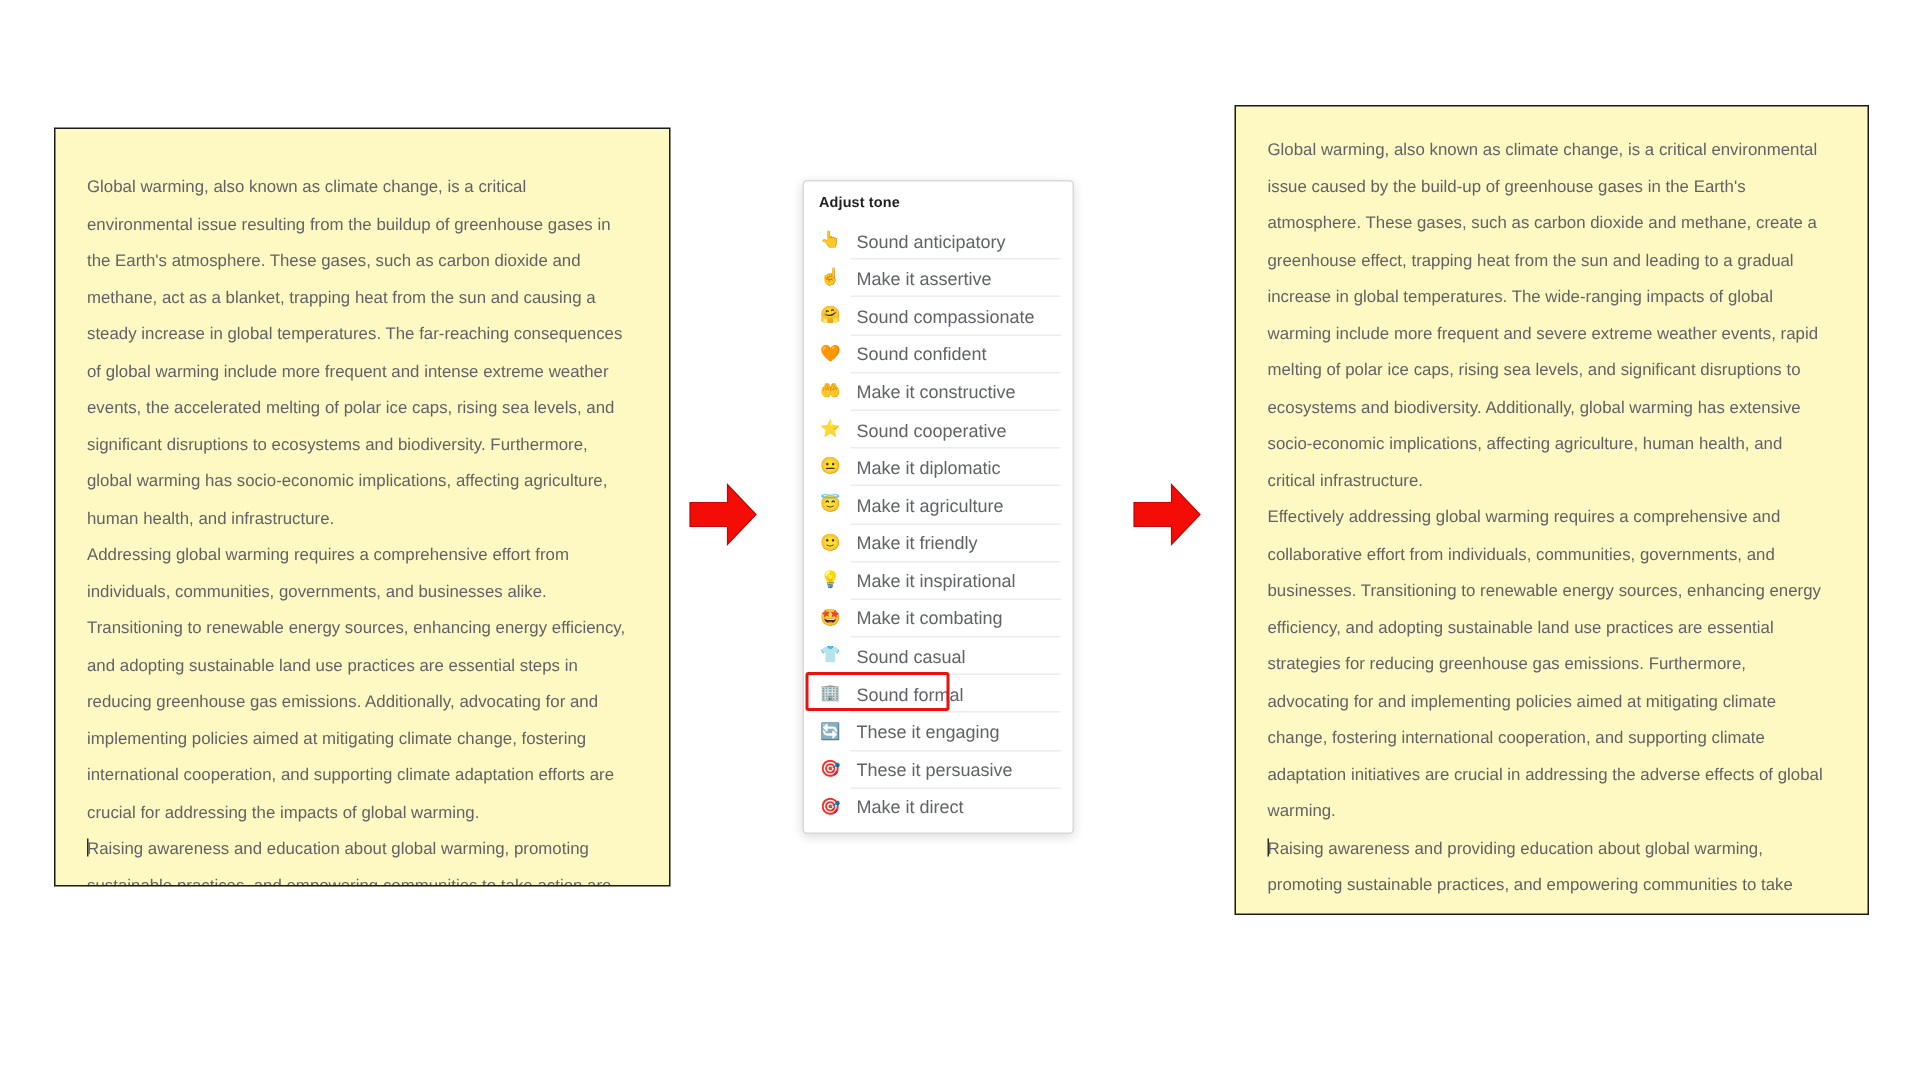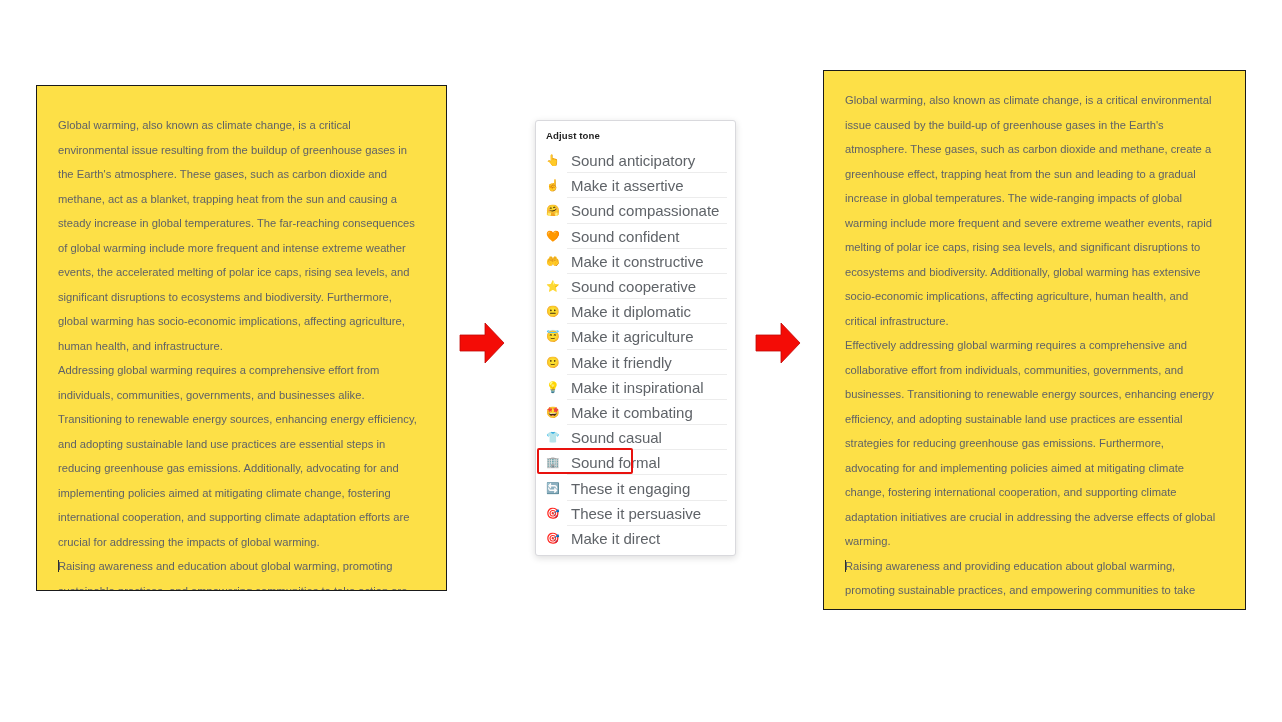--- a/index.html
+++ b/index.html
@@ -13,21 +13,21 @@
   #canvas {
     position: relative;
     width: 1282px;
     height: 722px;
     background: #ffffff;
   }
 
   
   .doc {
     position: absolute;
-    background: #fde047;
+    background: #fef9c3;
     border: 1px solid #1a1a1a;
     overflow: hidden;
   }
   .doc-body {
     font-size: 11.2px;
     line-height: 24.5px;
     color: #606266;
     letter-spacing: 0.02px;
   }
   .doc-body p { margin: 0; }
@@ -58,21 +58,21 @@
     width: 46px;
     height: 44px;
   }
   #arrow-1 { left: 459px; top: 321px; }
   #arrow-2 { left: 755px; top: 321px; }
 
   
   #tone-menu {
     position: absolute;
     left: 535px; top: 120px;
-    width: 201px;
+    width: 181px;
     background: #ffffff;
     border: 1px solid #d9d9dd;
     border-radius: 3px;
     box-shadow: 0 2px 7px rgba(0,0,0,0.14);
     padding: 0 0 4px 0;
   }
   #tone-menu-title {
     font-size: 9.6px;
     font-weight: bold;
     color: #1f1f1f;
@@ -97,21 +97,21 @@
   .tone-item:last-child .sep { display: none; }
   .tone-icon {
     width: 17px;
     font-size: 11px;
     line-height: 1;
     text-align: center;
     flex: 0 0 17px;
     margin-right: 9px;
   }
   .tone-label {
-    font-size: 15px;
+    font-size: 12px;
     color: #5f6368;
     white-space: nowrap;
   }
   
   #highlight-box {
     position: absolute;
     left: 537px;
     top: 448px;
     width: 96px;
     height: 21px;

